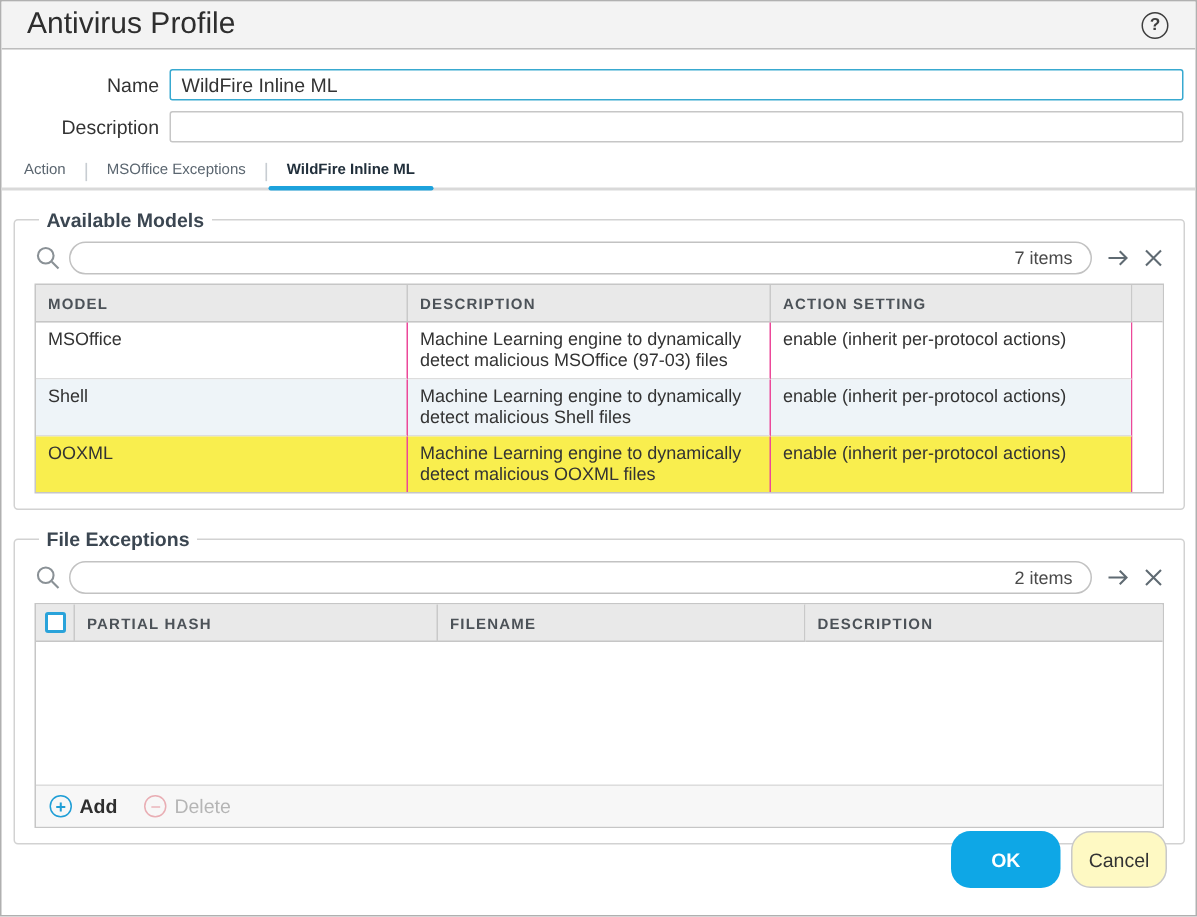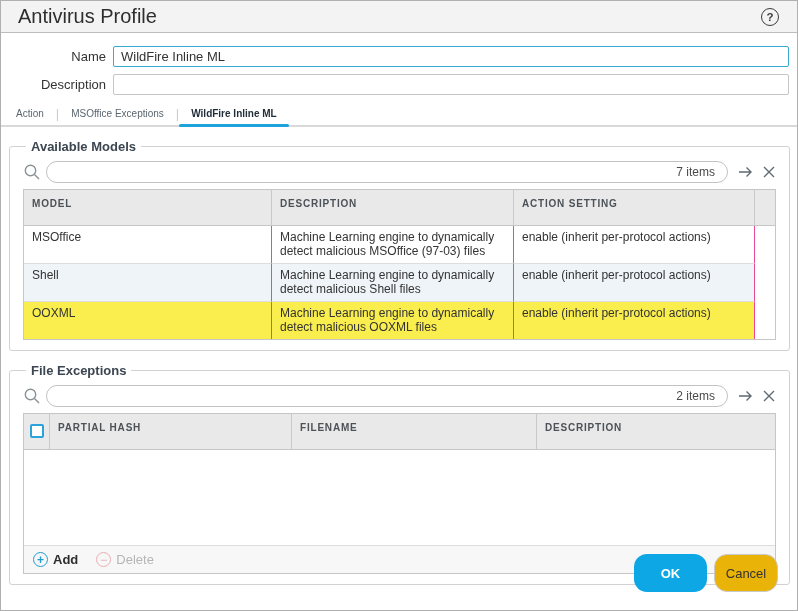--- a/index.html
+++ b/index.html
@@ -82,21 +82,21 @@
   .icon-btn { margin-left: 9px; display: flex; align-items: center; cursor: pointer; }
   
   .grid-table { border: 1px solid #c6c6c6; background: #fff; }
   .t-row { display: grid; }
   .models-cols { grid-template-columns: 248px 242px 241px 20px; }
   .files-cols  { grid-template-columns: 26px 242px 245px 238px; }
   .t-head .cell {
     background: #e9e9e9;
     font-size: 10px; font-weight: bold; letter-spacing: 0.8px;
     color: #4c5258;
-    padding: 8px 8px 16px 8px;
+    padding: 8px 8px 5px 8px;
     border-right: 1px solid #c9c9c9;
     border-bottom: 1px solid #c6c6c6;
     display: flex; align-items: center;
   }
   .t-head .cell:last-child { border-right: none; }
   .t-body .cell {
     font-size: 12px; line-height: 14px; color: #333;
     padding: 4px 8px 5px 8px;
     border-right: 1px solid #ec4899;
     border-bottom: 1px solid #ddd;
@@ -135,21 +135,21 @@
     position: absolute; right: 19px; bottom: 18px;
     display: flex; gap: 7px; align-items: center;
   }
   .btn {
     height: 38px; border-radius: 13px;
     display: flex; align-items: center; justify-content: center;
     font-size: 13px; cursor: pointer;
     font-family: "Liberation Sans", sans-serif;
   }
   .btn-ok { width: 73px; background: #0ea7e6; color: #fff; font-weight: bold; border: none; }
-  .btn-cancel { width: 64px; background: #eab308; color: #333; border: 1px solid #c9c9c9; }
+  .btn-cancel { width: 64px; background: #fef9c3; color: #333; border: 1px solid #c9c9c9; }
   svg { display: block; }
 </style>
 </head>
 <body>
 
 <div class="titlebar">
   <div class="title">Antivirus Profile</div>
   <div class="help-circle">?</div>
 </div>
 

